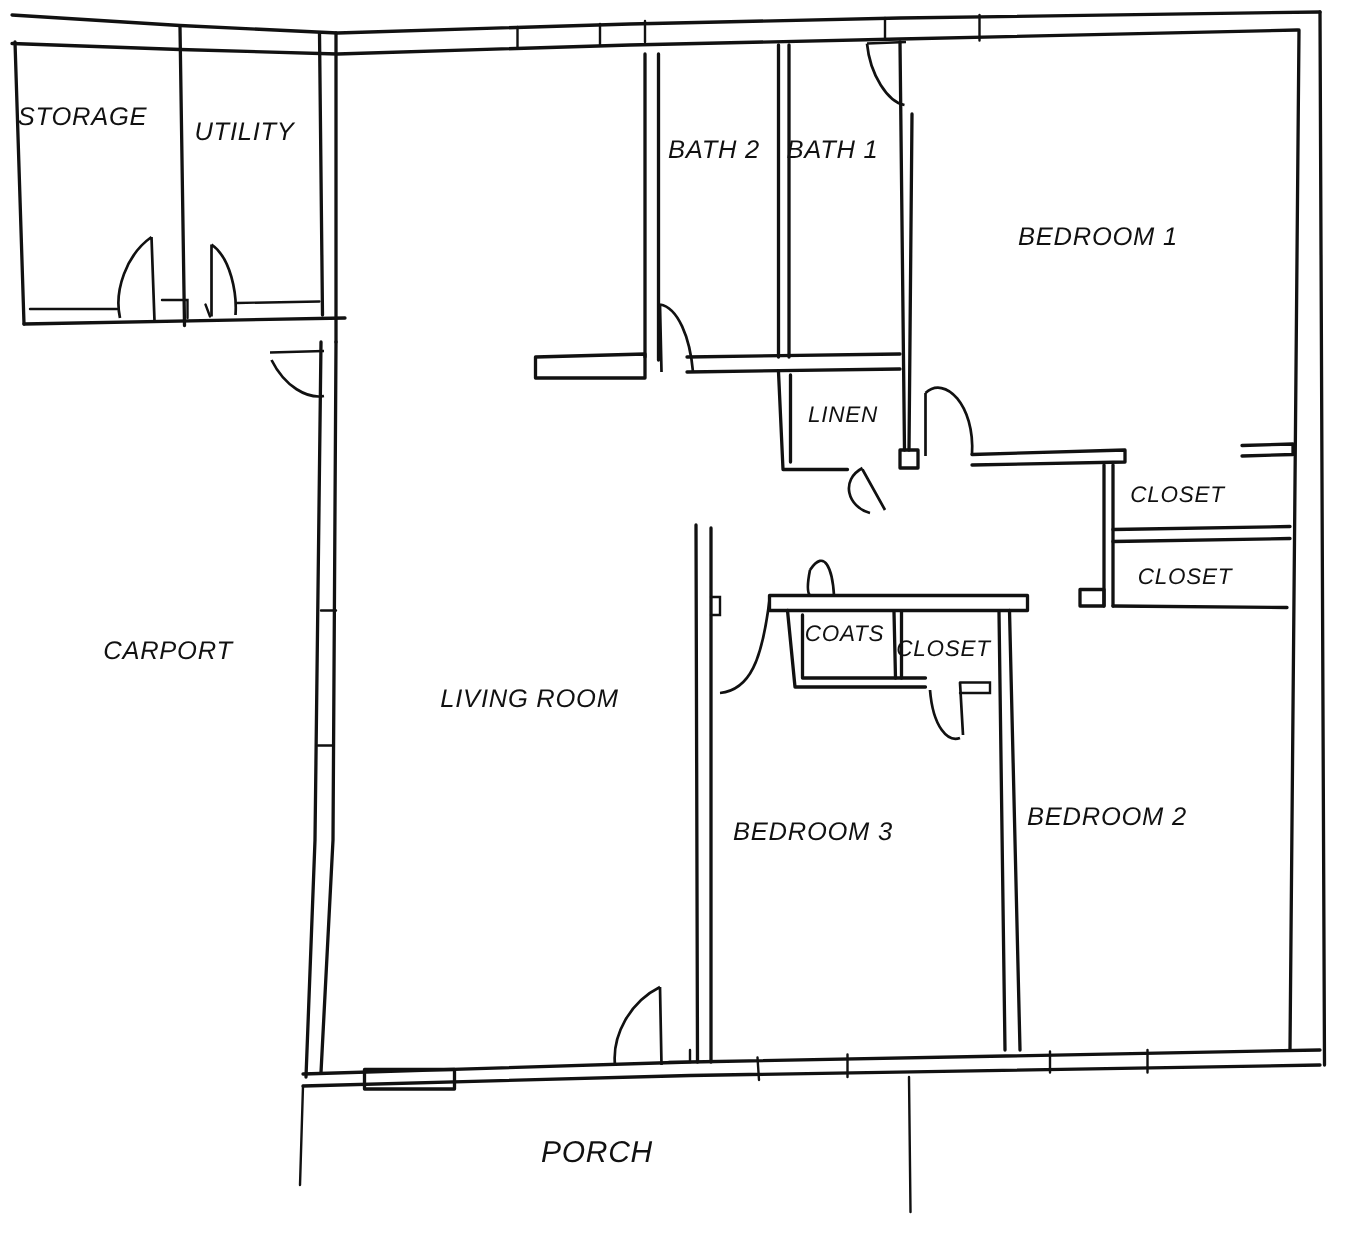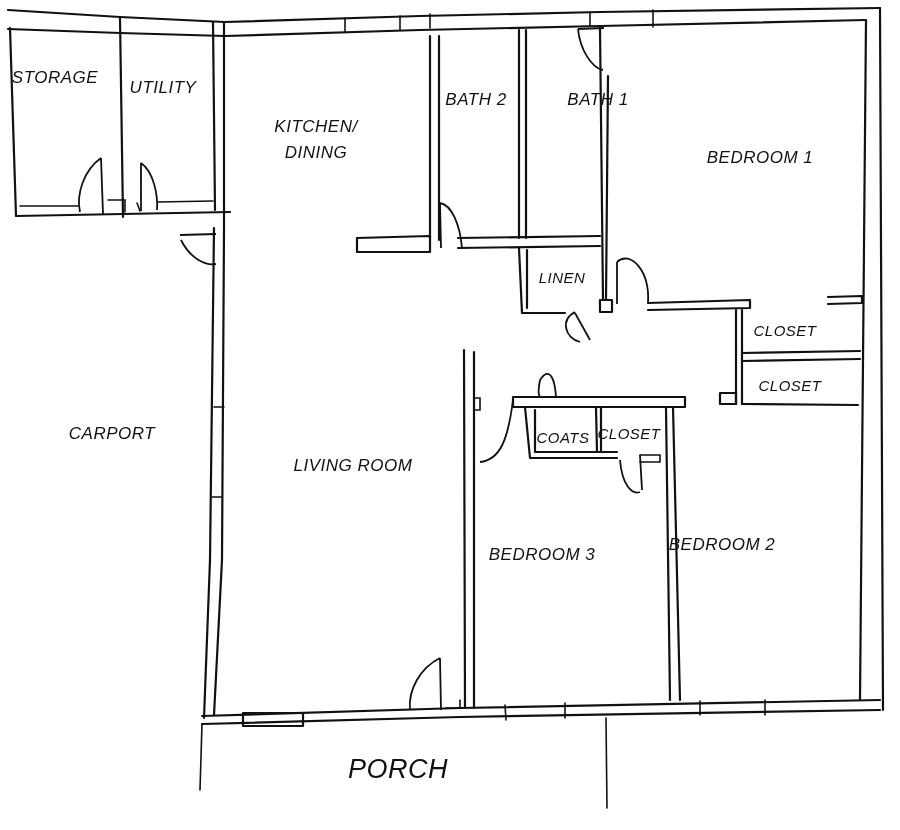--- a/index.html
+++ b/index.html
@@ -91,28 +91,26 @@
     <path class="thin" d="M446,708 L460,708 L460,700"></path>
 
     <path class="thin" d="M505,705 L506,720 M565,703 L565,718 M700,701 L700,715 M765,700 L765,715"></path>
 
     <path class="thin" d="M202,724 L200,790"></path>
     <path class="thin" d="M606,718 L607,808"></path>
   </svg>
 
   <div class="label" style="left:55px;top:78px;">Storage</div>
   <div class="label" style="left:163px;top:78px;margin-top:10px;">Utility</div>
-  <div class="label multi" style="left:316px;top:140px;">Kitchen/
-Dining</div>
   <div class="label" style="left:476px;top:100px;">Bath 2</div>
-  <div class="label" style="left:578px;top:100px;padding-left:40px;">Bath 1</div>
-  <div class="label" style="left:760px;top:158px;">Bedroom 1</div>
+  <div class="label" style="left:535px;top:100px;padding-left:40px;">Bath 1</div>
+  <div class="label" style="left:732px;top:158px;">Bedroom 1</div>
   <div class="label small" style="left:562px;top:277px;">Linen</div>
   <div class="label small" style="left:785px;top:330px;">Closet</div>
   <div class="label small" style="left:790px;top:385px;">Closet</div>
   <div class="label" style="left:112px;top:434px;">Carport</div>
   <div class="label" style="left:353px;top:466px;">Living Room</div>
-  <div class="label small" style="left:563px;top:437px;">Coats</div>
+  <div class="label small" style="left:563px;top:423px;">Coats</div>
   <div class="label small" style="left:629px;top:433px;">Closet</div>
   <div class="label" style="left:542px;top:555px;">Bedroom 3</div>
-  <div class="label" style="left:722px;top:545px;">Bedroom 2</div>
-  <div class="label" style="left:398px;top:769px;font-size:27px;">Porch</div>
+  <div class="label" style="left:738px;top:545px;">Bedroom 2</div>
+  <div class="label" style="left:398px;top:769px;font-size:20px;">Porch</div>
 </div>
 
 </body></html>

